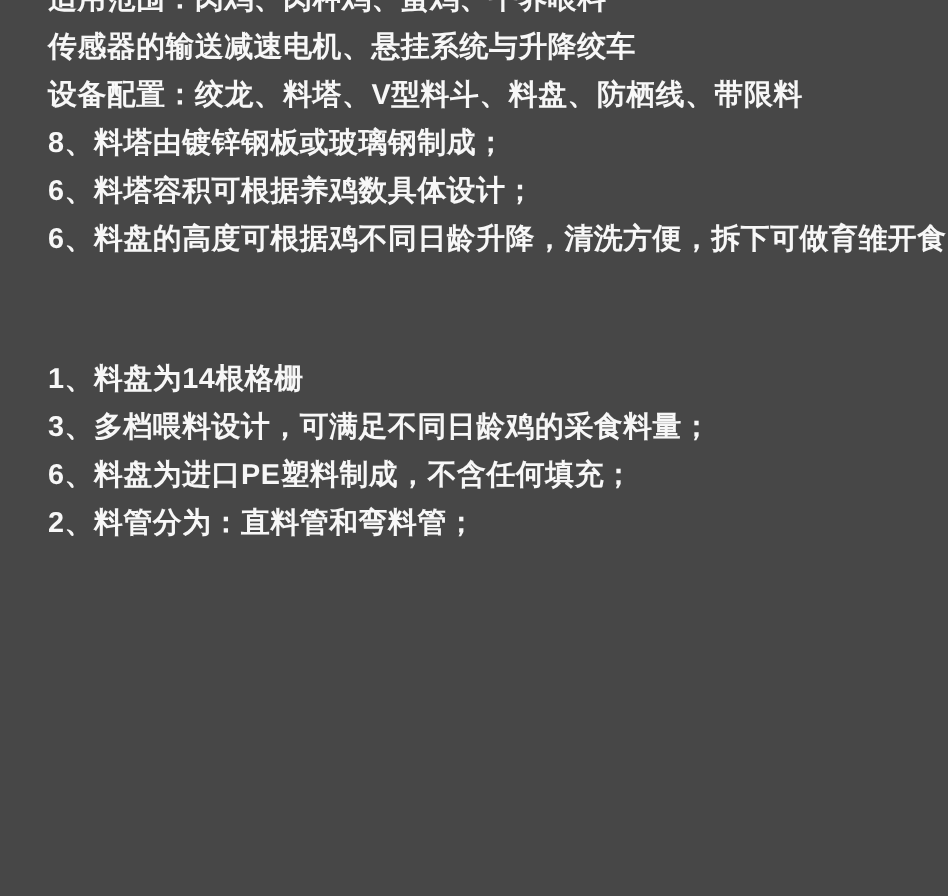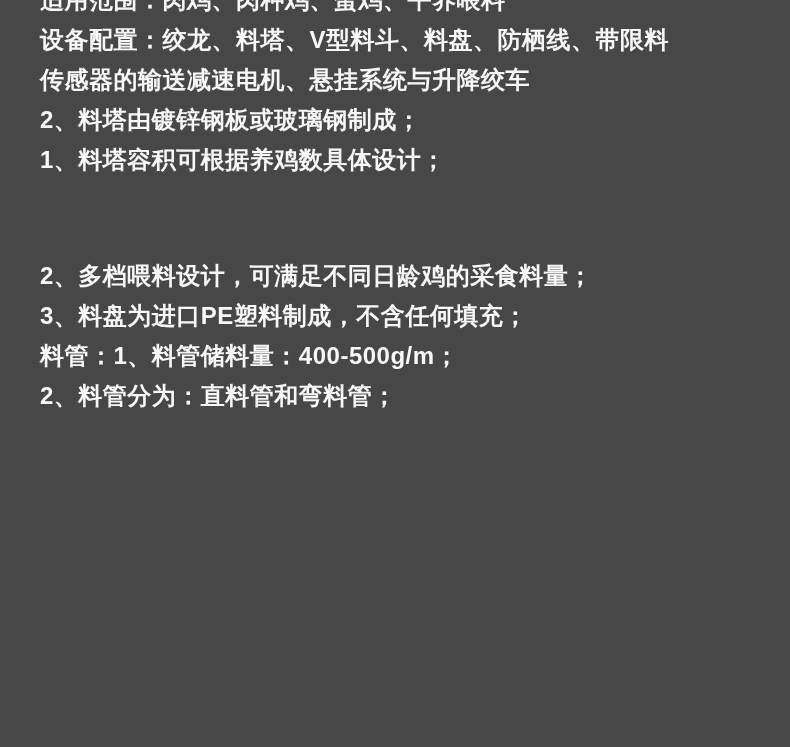--- a/index.html
+++ b/index.html
@@ -31,24 +31,25 @@
   }
   .section-gap {
     height: 76px;
   }
 </style>
 </head>
 <body style="background: rgb(71, 71, 71);">
 
 <main class="content" style="color: rgb(247, 247, 247);">
   <p class="line first">适用范围：肉鸡、肉种鸡、蛋鸡、平养喂料</p>
+  <p class="line">传感器的输送减速电机、悬挂系统与升降绞车</p>
   <p class="line">设备配置：绞龙、料塔、V型料斗、料盘、防栖线、带限料</p>
-  <p class="line">传感器的输送减速电机、悬挂系统与升降绞车</p>
-  <p class="line">2、料塔由镀锌钢板或玻璃钢制成；</p>
-  <p class="line">1、料塔容积可根据养鸡数具体设计；</p>
+  <p class="line">8、料塔由镀锌钢板或玻璃钢制成；</p>
+  <p class="line">6、料塔容积可根据养鸡数具体设计；</p>
+  <p class="line">6、料盘的高度可根据鸡不同日龄升降，清洗方便，拆下可做育雏开食</p>
 
   <div class="section-gap"></div>
 
-  <p class="line">2、多档喂料设计，可满足不同日龄鸡的采食料量；</p>
-  <p class="line">3、料盘为进口PE塑料制成，不含任何填充；</p>
-  <p class="line">料管：1、料管储料量：400-500g/m；</p>
+  <p class="line">1、料盘为14根格栅</p>
+  <p class="line">3、多档喂料设计，可满足不同日龄鸡的采食料量；</p>
+  <p class="line">6、料盘为进口PE塑料制成，不含任何填充；</p>
   <p class="line">2、料管分为：直料管和弯料管；</p>
 </main>
 
 </body></html>

